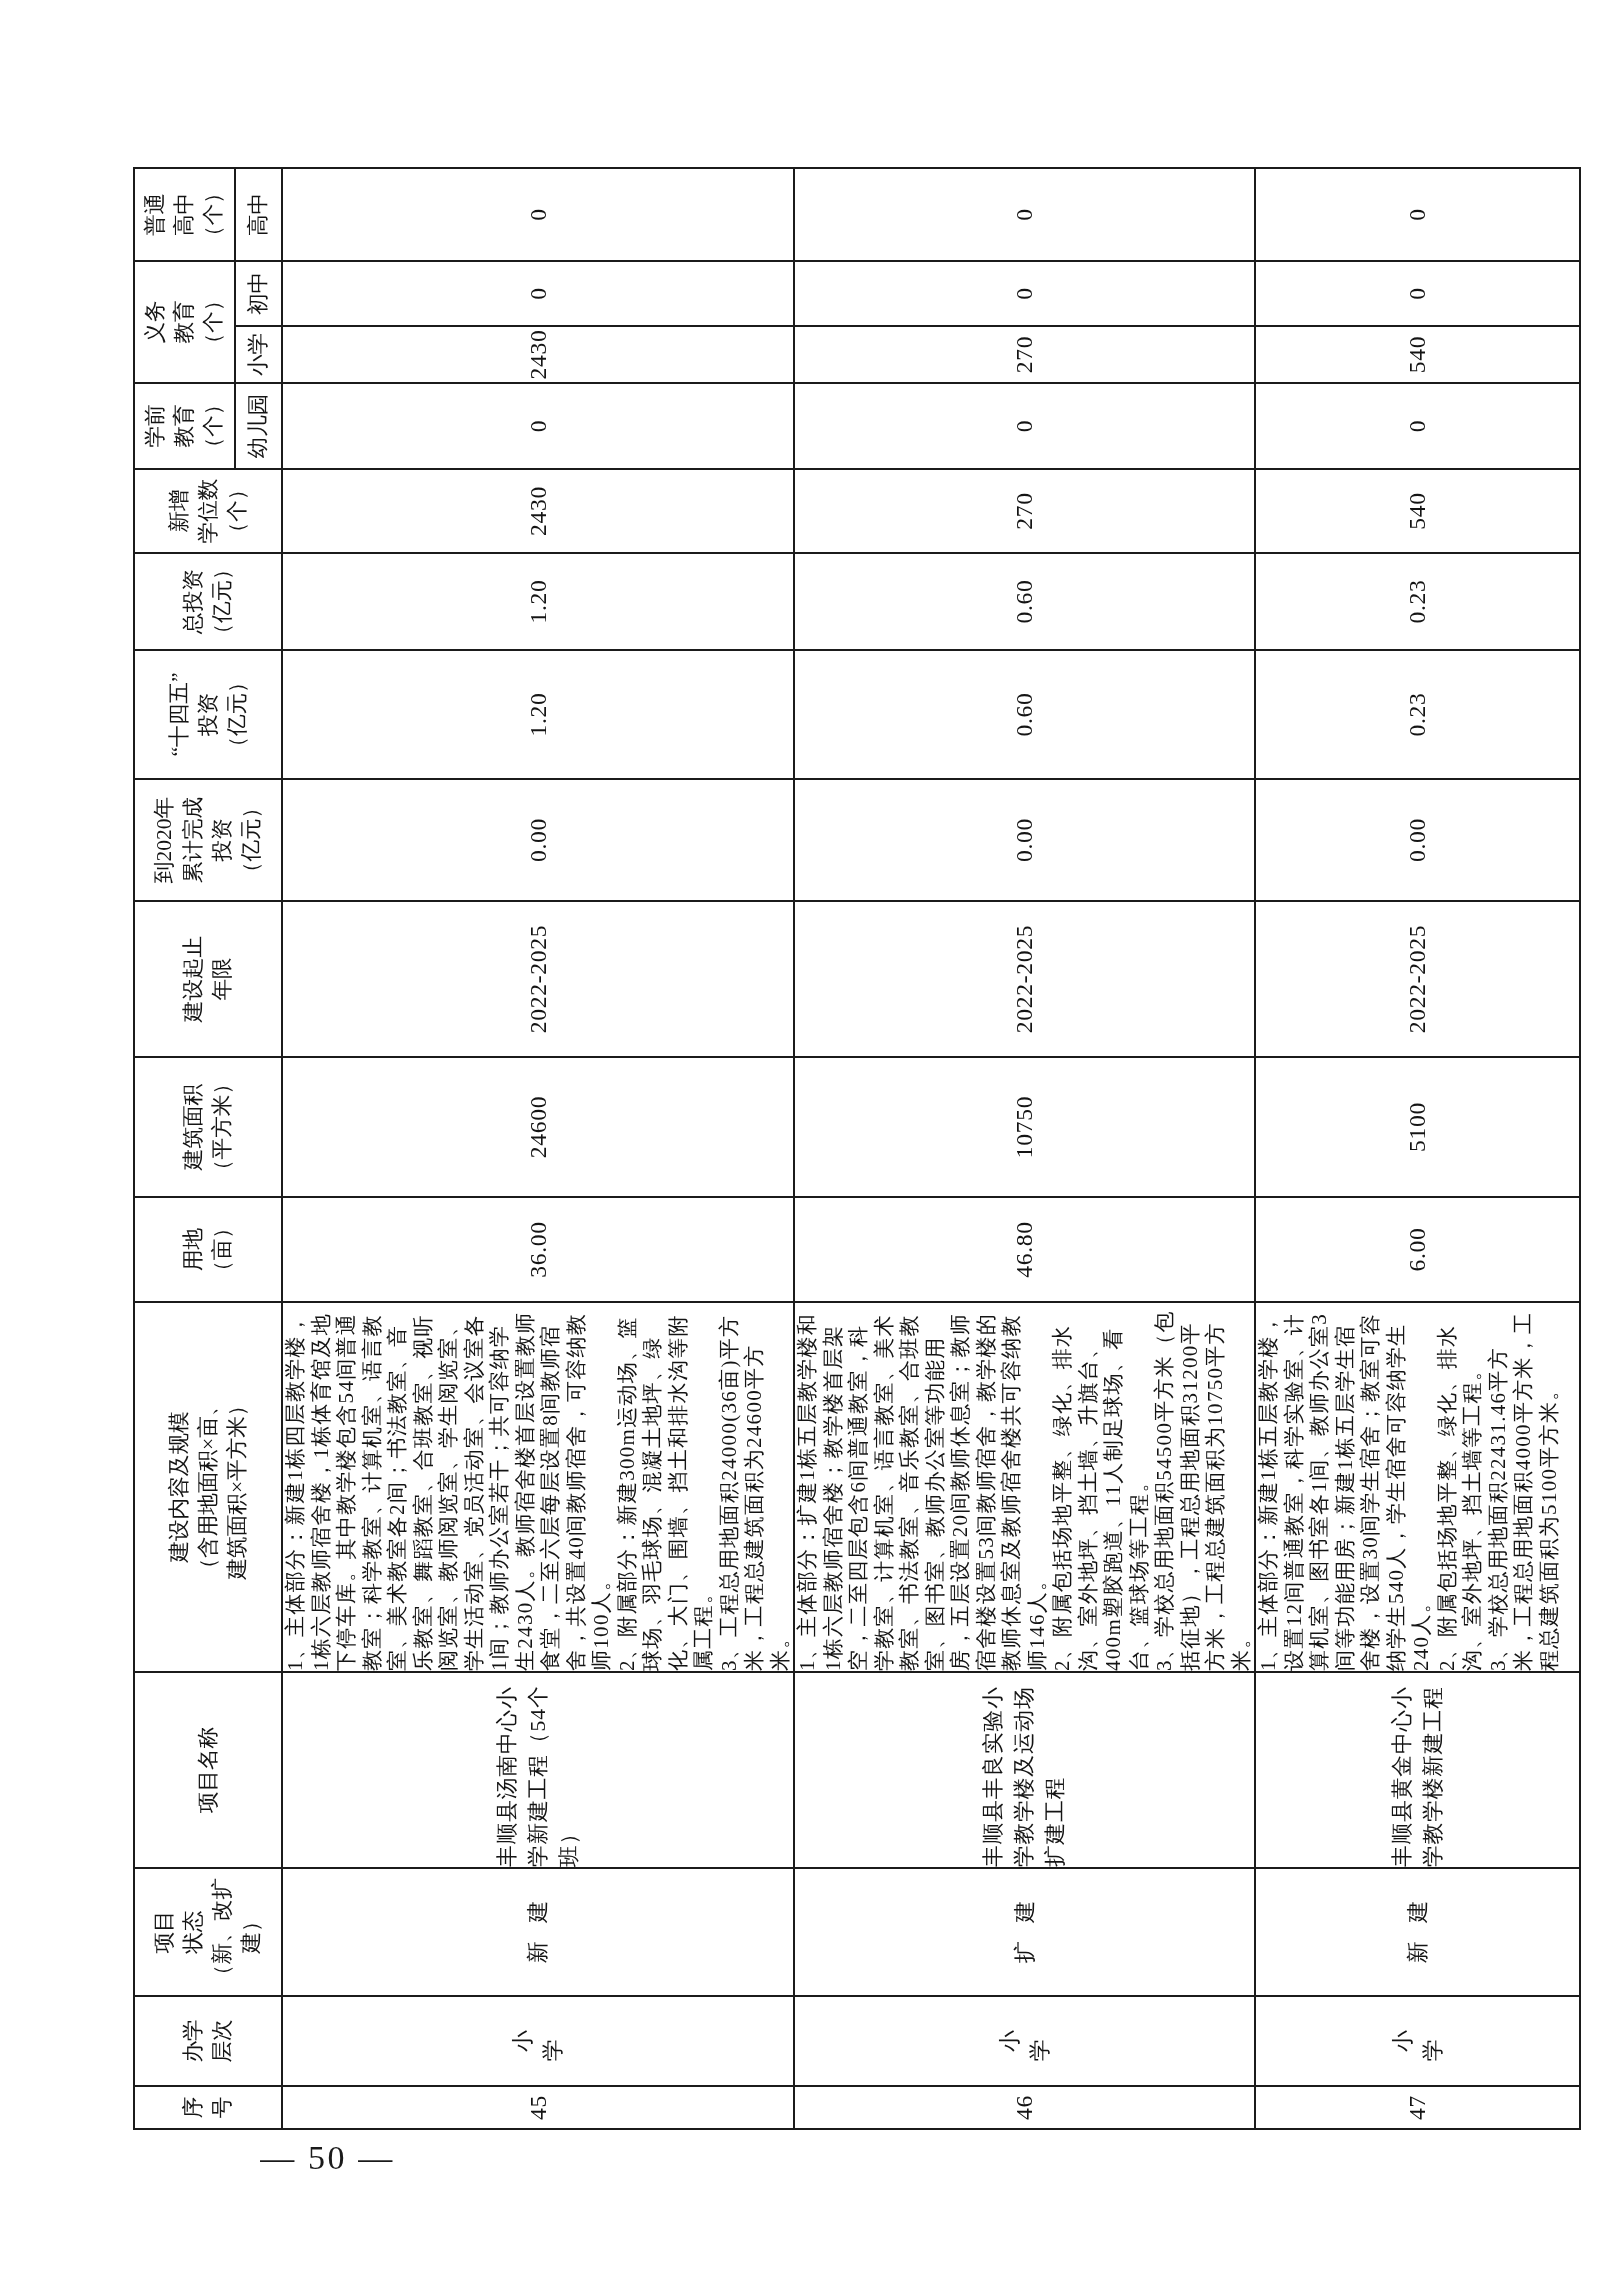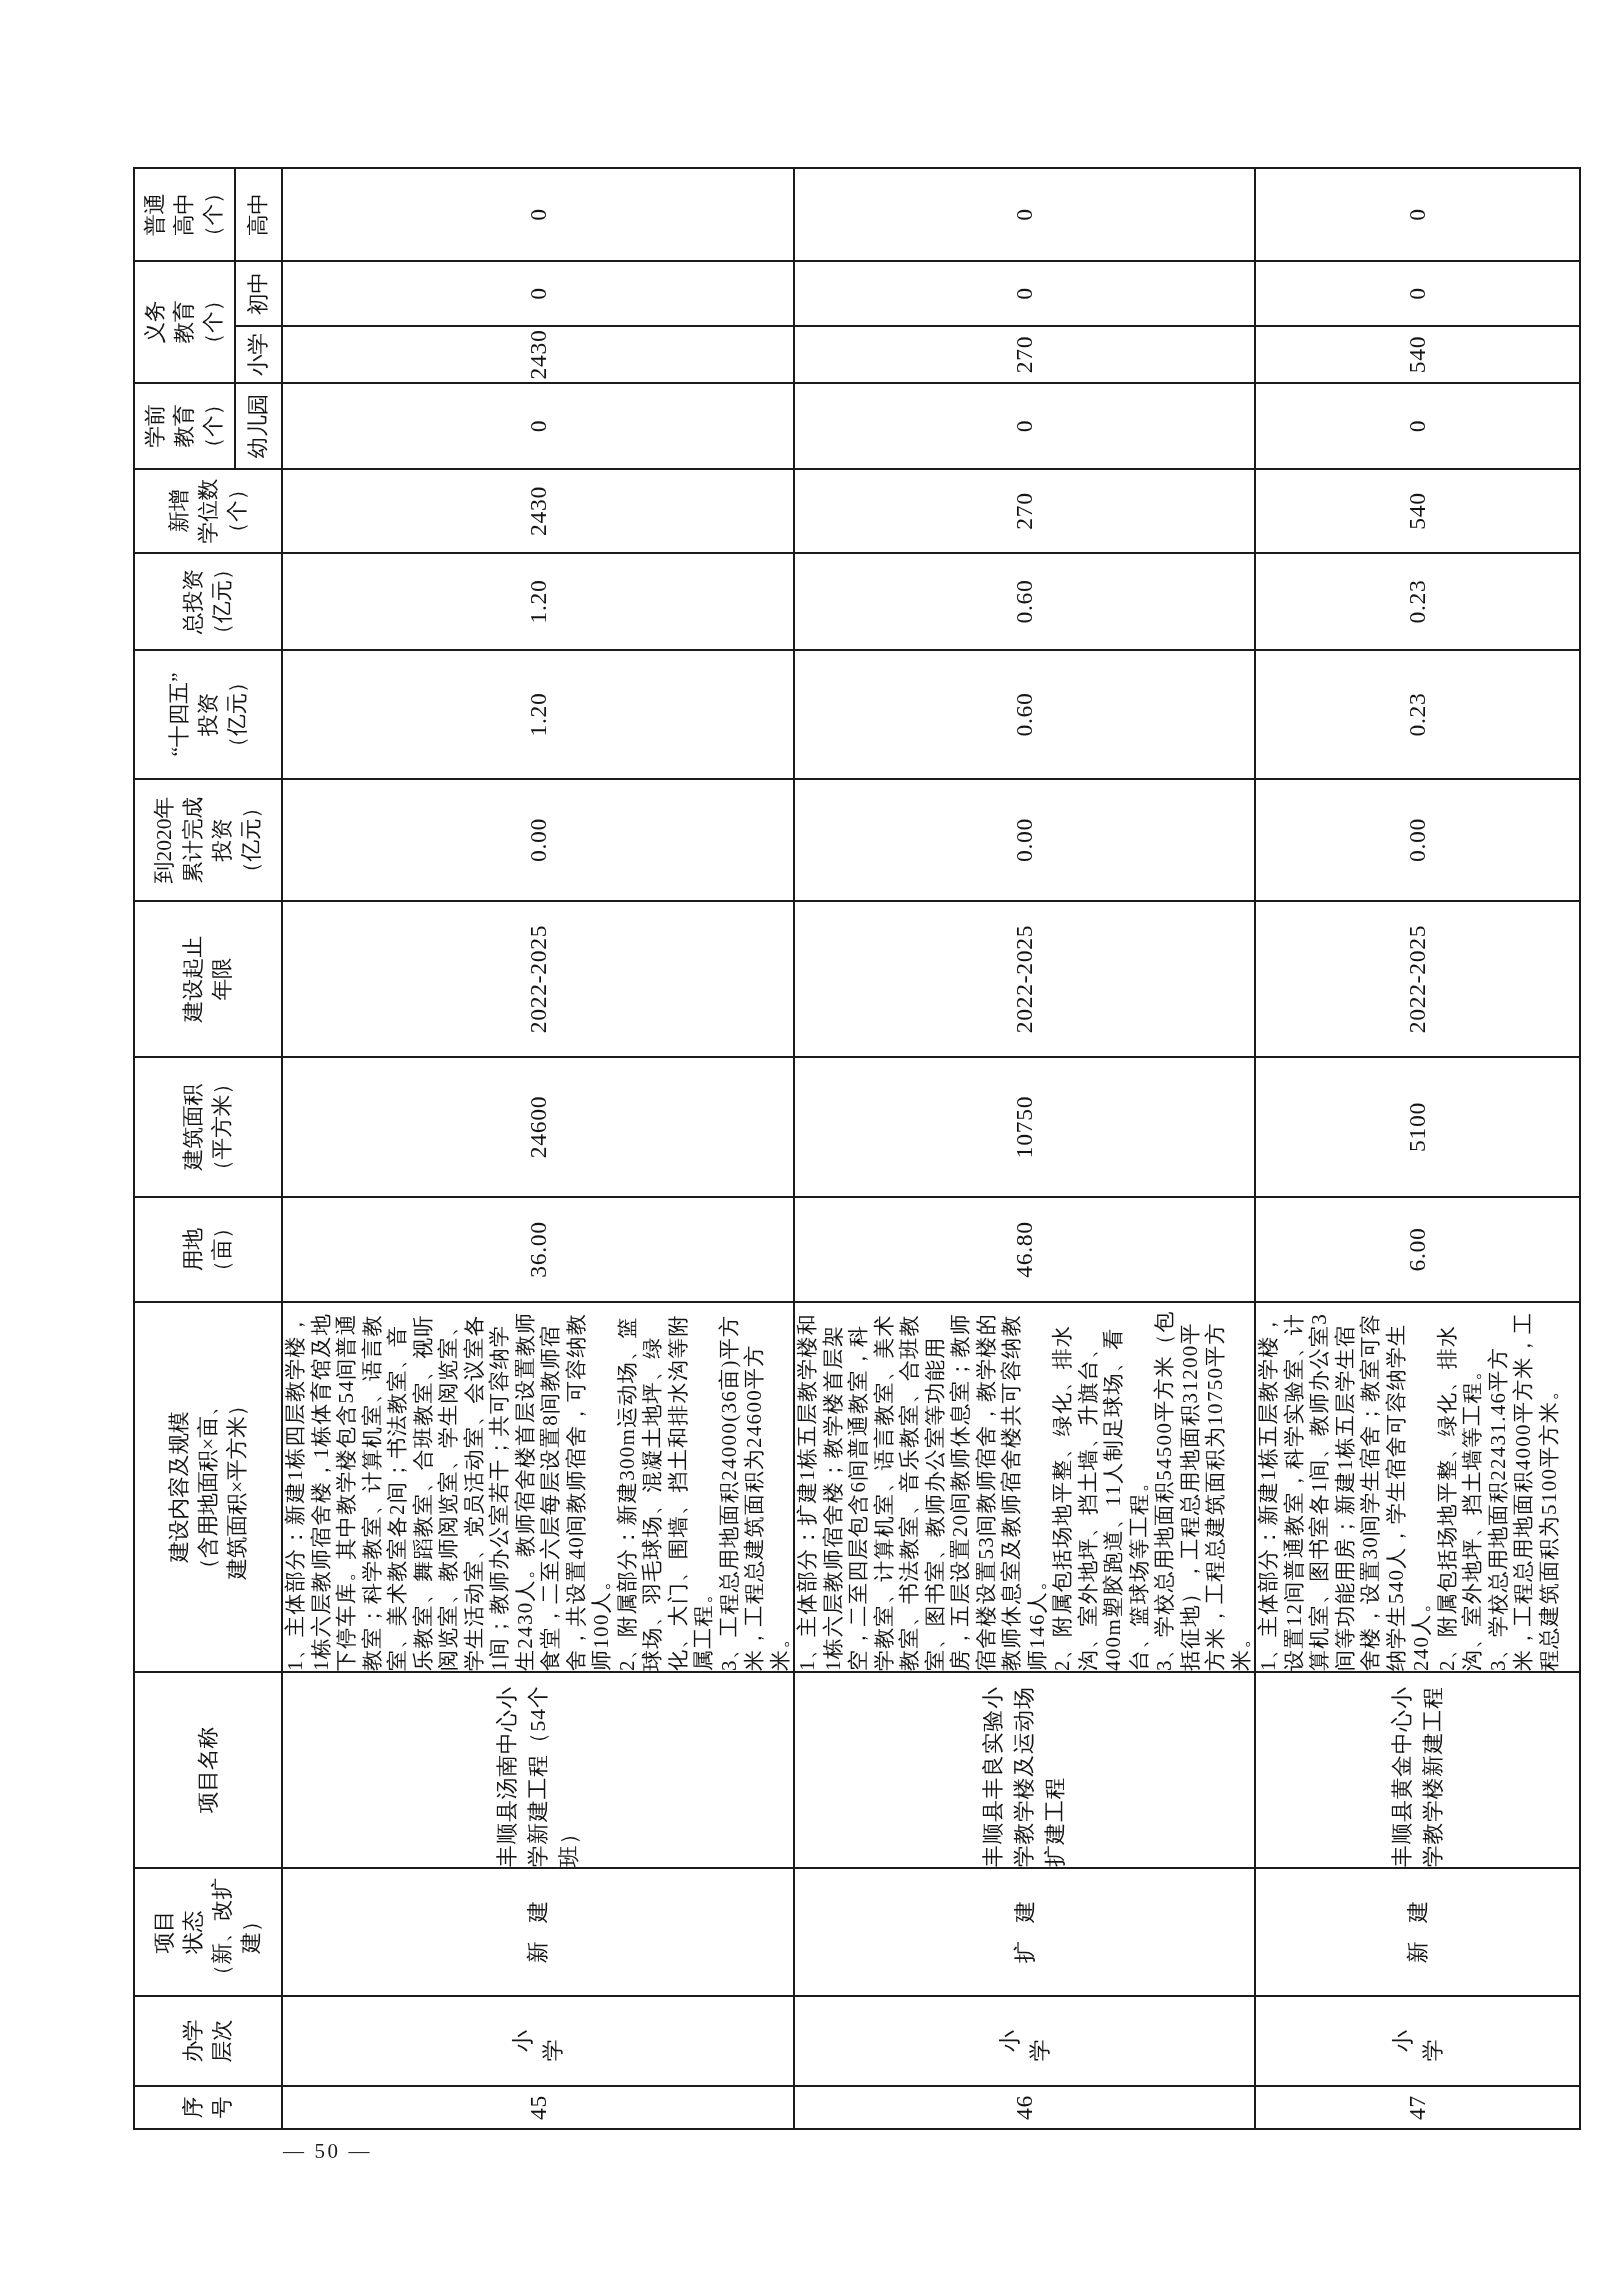--- a/index.html
+++ b/index.html
@@ -60,21 +60,21 @@
     text-indent:18.3px;
   }
   .r-h1{height:101px;}
   .r-h2{height:47px;}
   .r-45{height:413px;}
   .r-46{height:419px;}
   .r-47{height:325px;}
   .footer{
     position:absolute;left:236px;top:2139px;width:183px;
     text-align:center;
-    font-size:21px;letter-spacing:2.6px;color:#1a1a1a;
+    font-size:34px;letter-spacing:2.6px;color:#1a1a1a;
   }
 </style>
 </head>
 <body>
 
 <div class="page">
   <div class="rot-wrap">
     <div class="landscape">
       <table class="grid">
         <colgroup>

